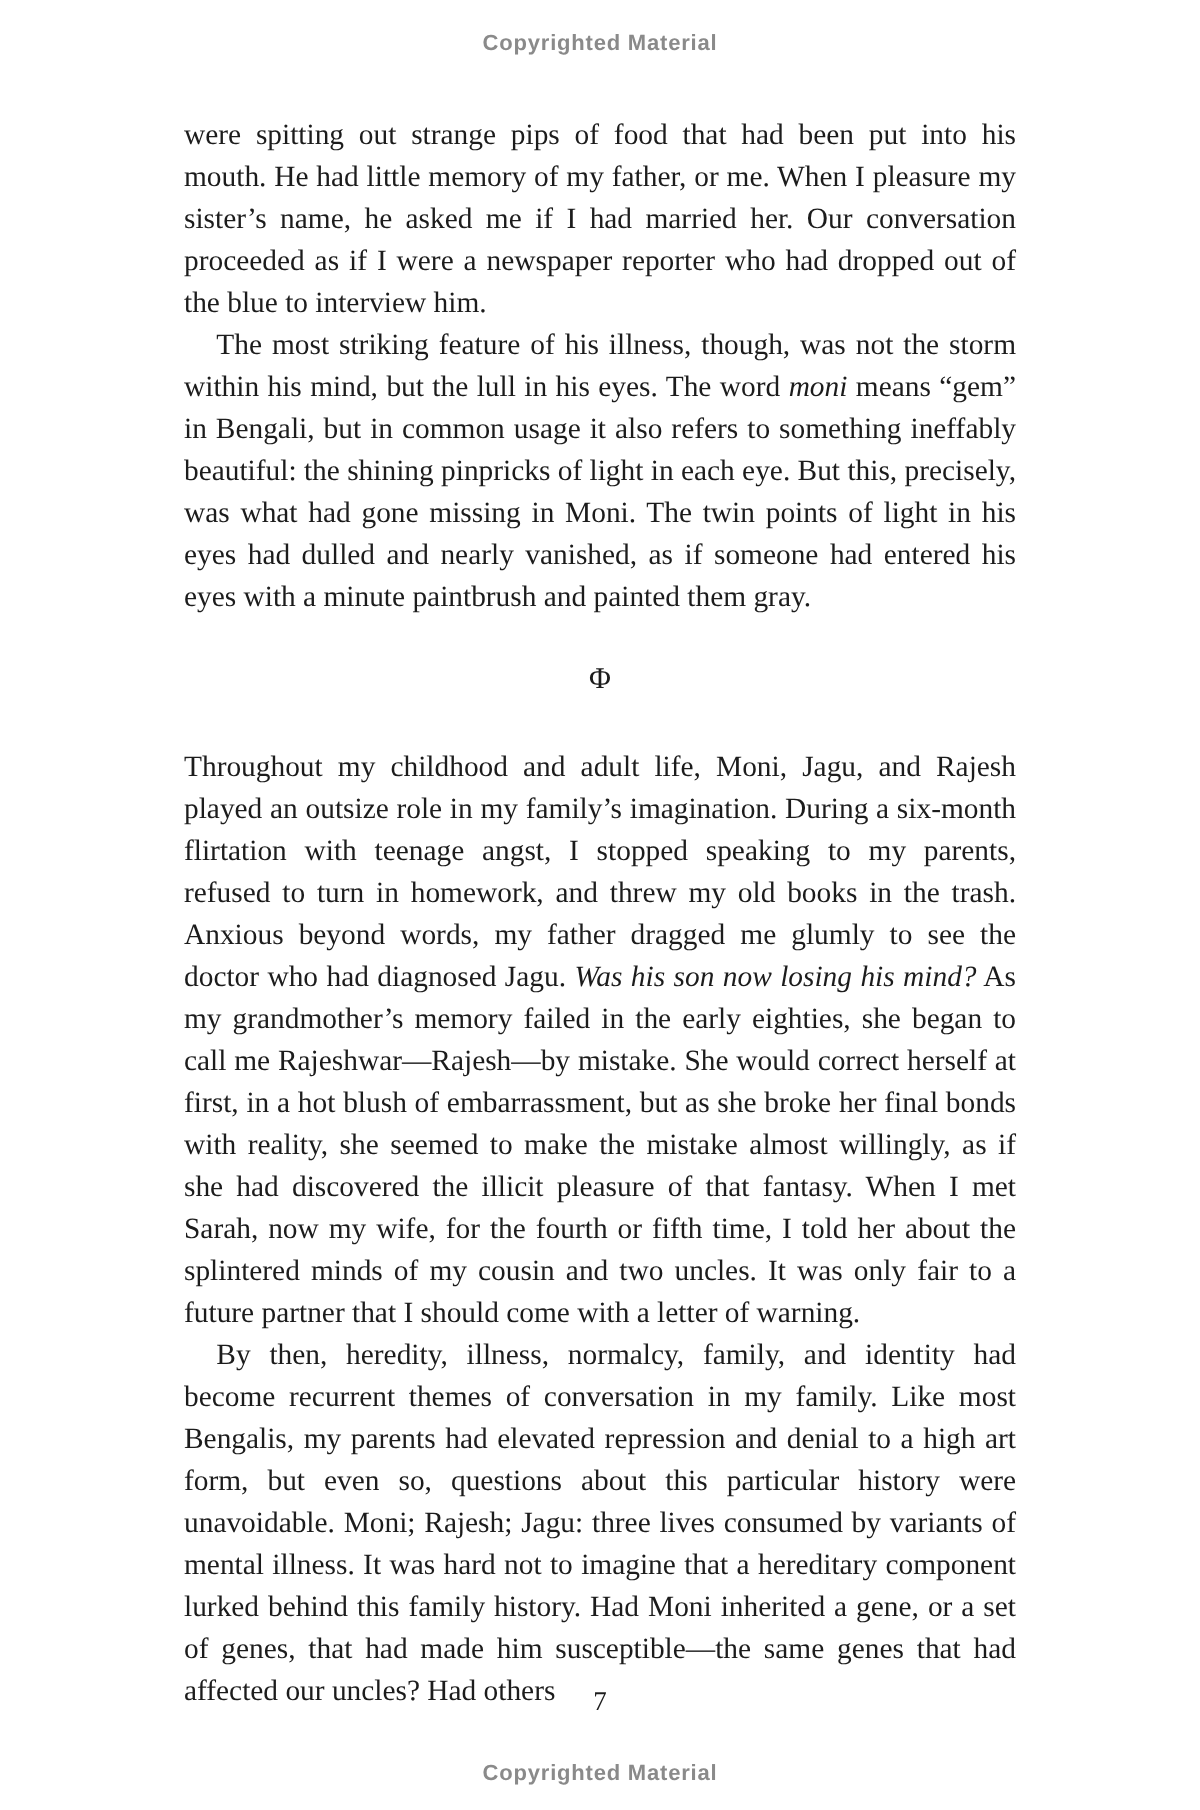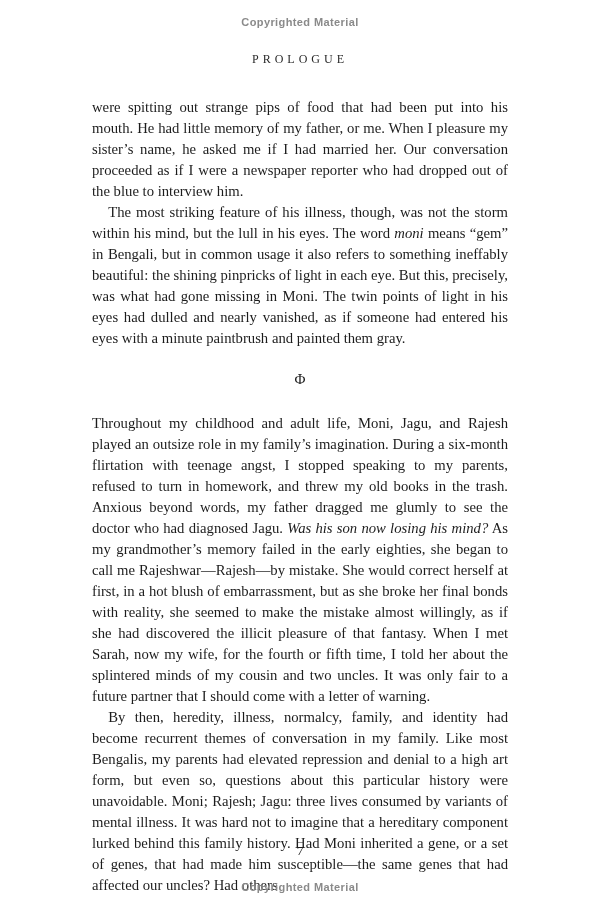--- a/index.html
+++ b/index.html
@@ -79,21 +79,20 @@
     font-size: 13.5px;
     color: #1c1c1c;
   }
 </style>
 </head>
 <body>
 
 <div class="page">
   <div class="notice notice-top">Copyrighted Material</div>
 
-  <div class="chapter-header">PROLOGUE</div>
 
   <div class="body-text">
       <p class=""><span>were spitting out strange pips of food that had been put into his mouth. He had little memory of my father, or me. When I pleasure my sister’s name, he asked me if I had married her. Our conversation proceeded as if I were a newspaper reporter who had dropped out of the blue to interview him.</span></p>
       <p class="indent"><span>The most striking feature of his illness, though, was not the storm within his mind, but the lull in his eyes. The word </span><em>moni</em><span> means “gem” in Bengali, but in common usage it also refers to something ineffably beautiful: the shining pinpricks of light in each eye. But this, precisely, was what had gone missing in Moni. The twin points of light in his eyes had dulled and nearly vanished, as if someone had entered his eyes with a minute paintbrush and painted them gray.</span></p>
       <div class="ornament">Φ</div>
       <p class=""><span>Throughout my childhood and adult life, Moni, Jagu, and Rajesh played an outsize role in my family’s imagination. During a six-month flirtation with teenage angst, I stopped speaking to my parents, refused to turn in homework, and threw my old books in the trash. Anxious beyond words, my father dragged me glumly to see the doctor who had diagnosed Jagu. </span><em>Was his son now losing his mind?</em><span> As my grandmother’s memory failed in the early eighties, she began to call me Rajeshwar—Rajesh—by mistake. She would correct herself at first, in a hot blush of embarrassment, but as she broke her final bonds with reality, she seemed to make the mistake almost willingly, as if she had discovered the illicit pleasure of that fantasy. When I met Sarah, now my wife, for the fourth or fifth time, I told her about the splintered minds of my cousin and two uncles. It was only fair to a future partner that I should come with a letter of warning.</span></p>
       <p class="indent"><span>By then, heredity, illness, normalcy, family, and identity had become recurrent themes of conversation in my family. Like most Bengalis, my parents had elevated repression and denial to a high art form, but even so, questions about this particular history were unavoidable. Moni; Rajesh; Jagu: three lives consumed by variants of mental illness. It was hard not to imagine that a hereditary component lurked behind this family history. Had Moni inherited a gene, or a set of genes, that had made him susceptible—the same genes that had affected our uncles? Had others</span></p>
     </div>
 
   <div class="page-number">7</div>

